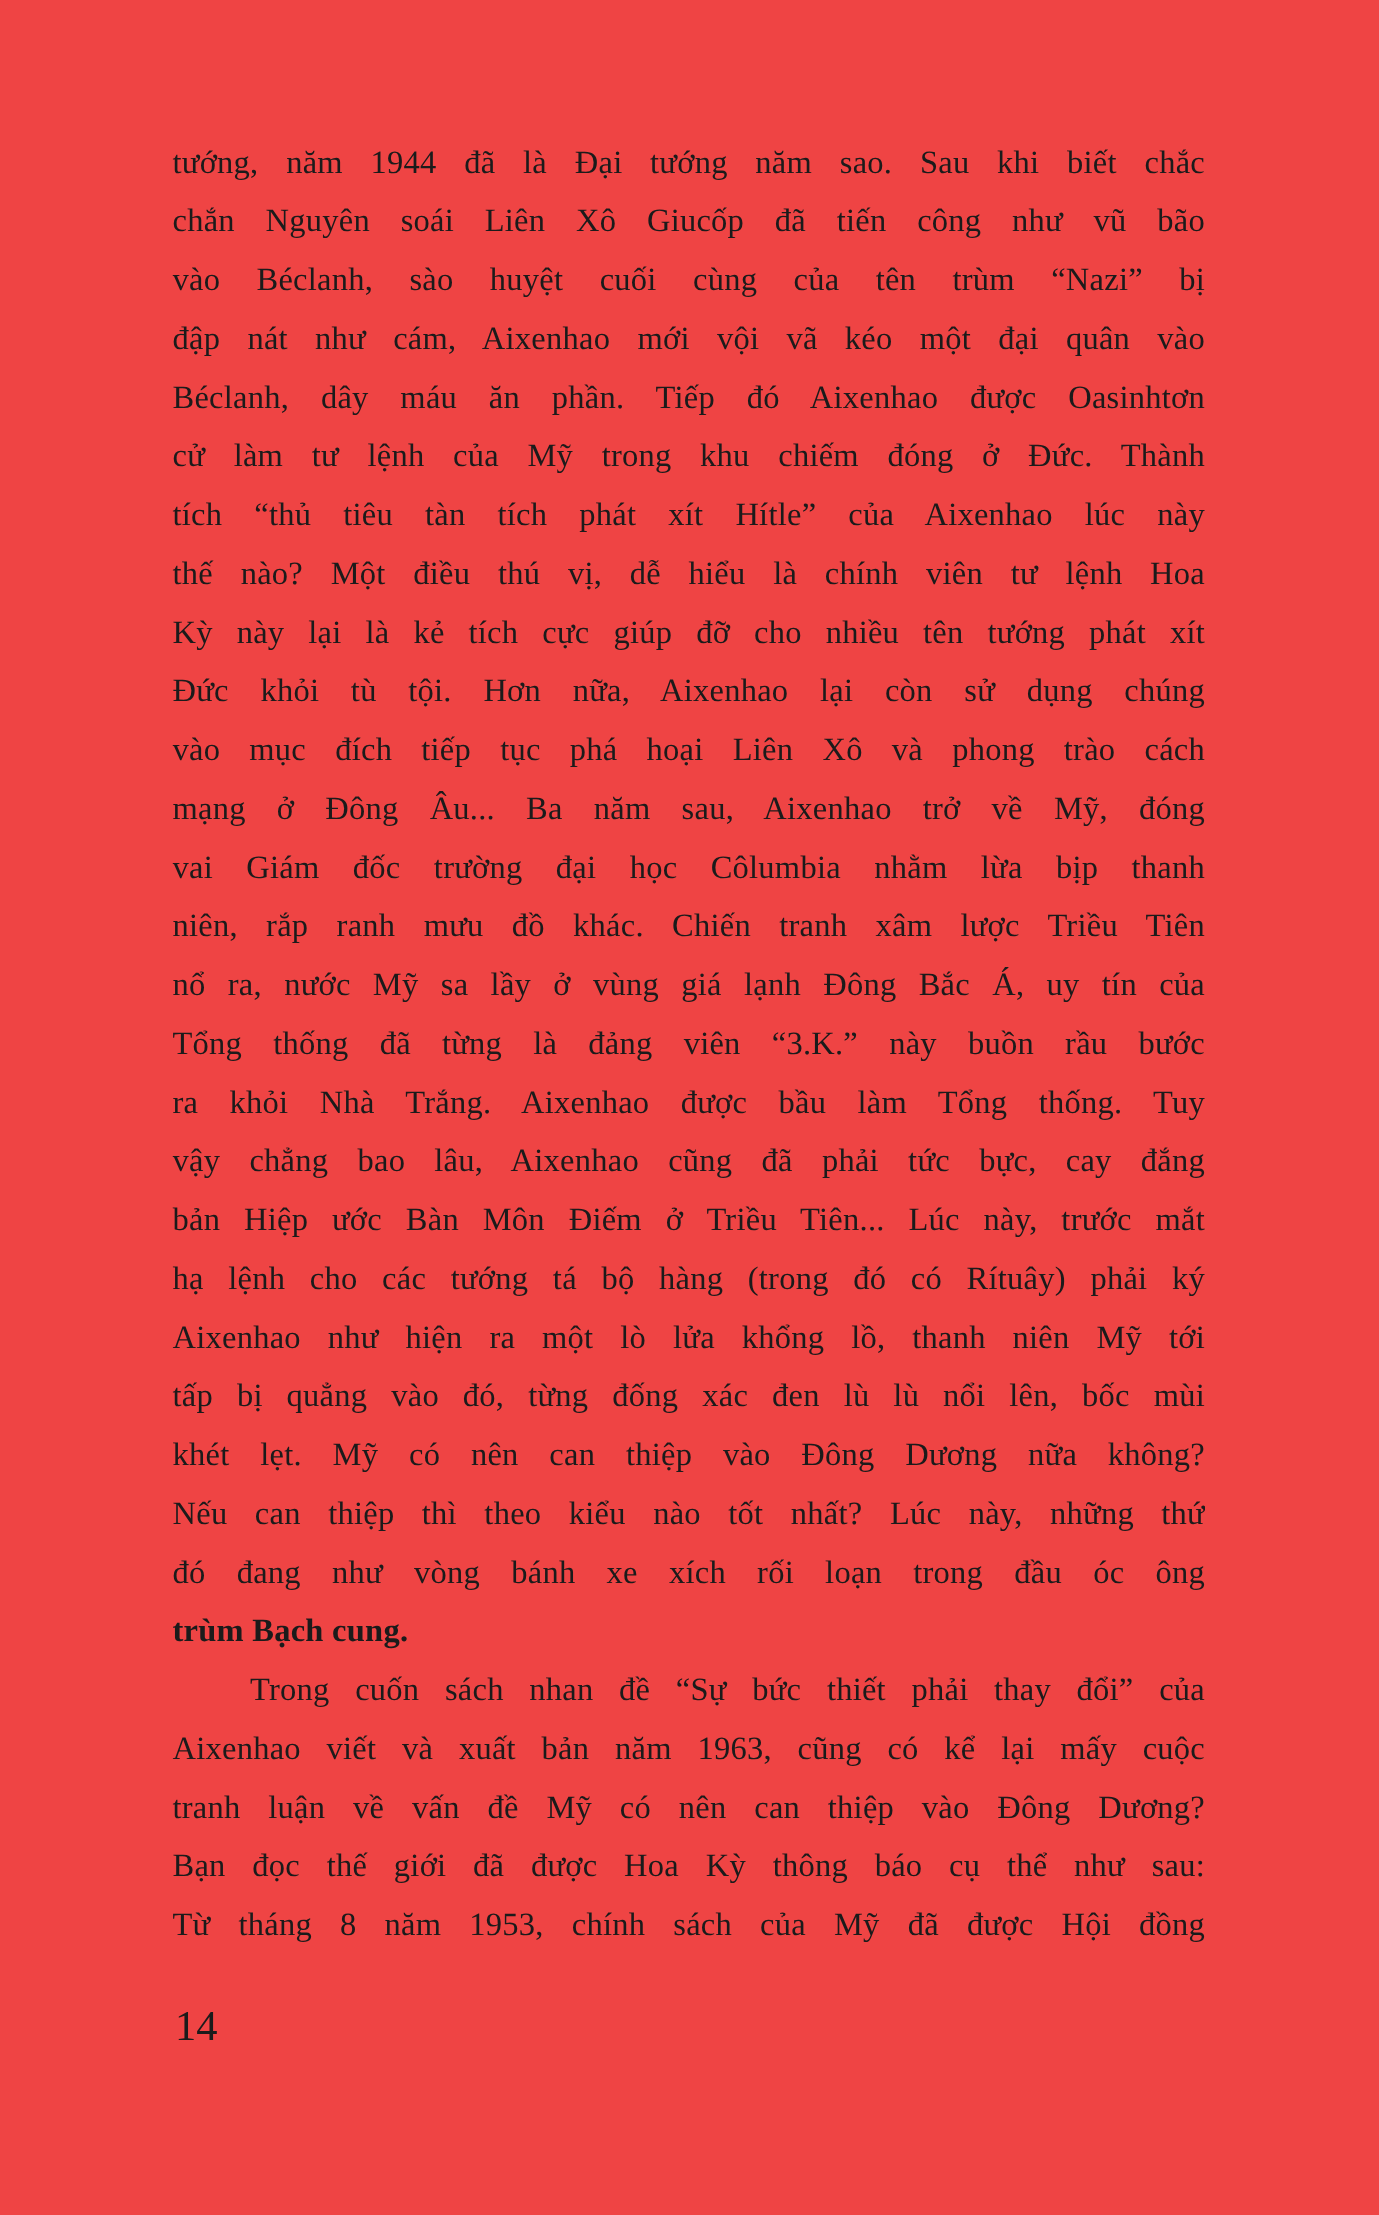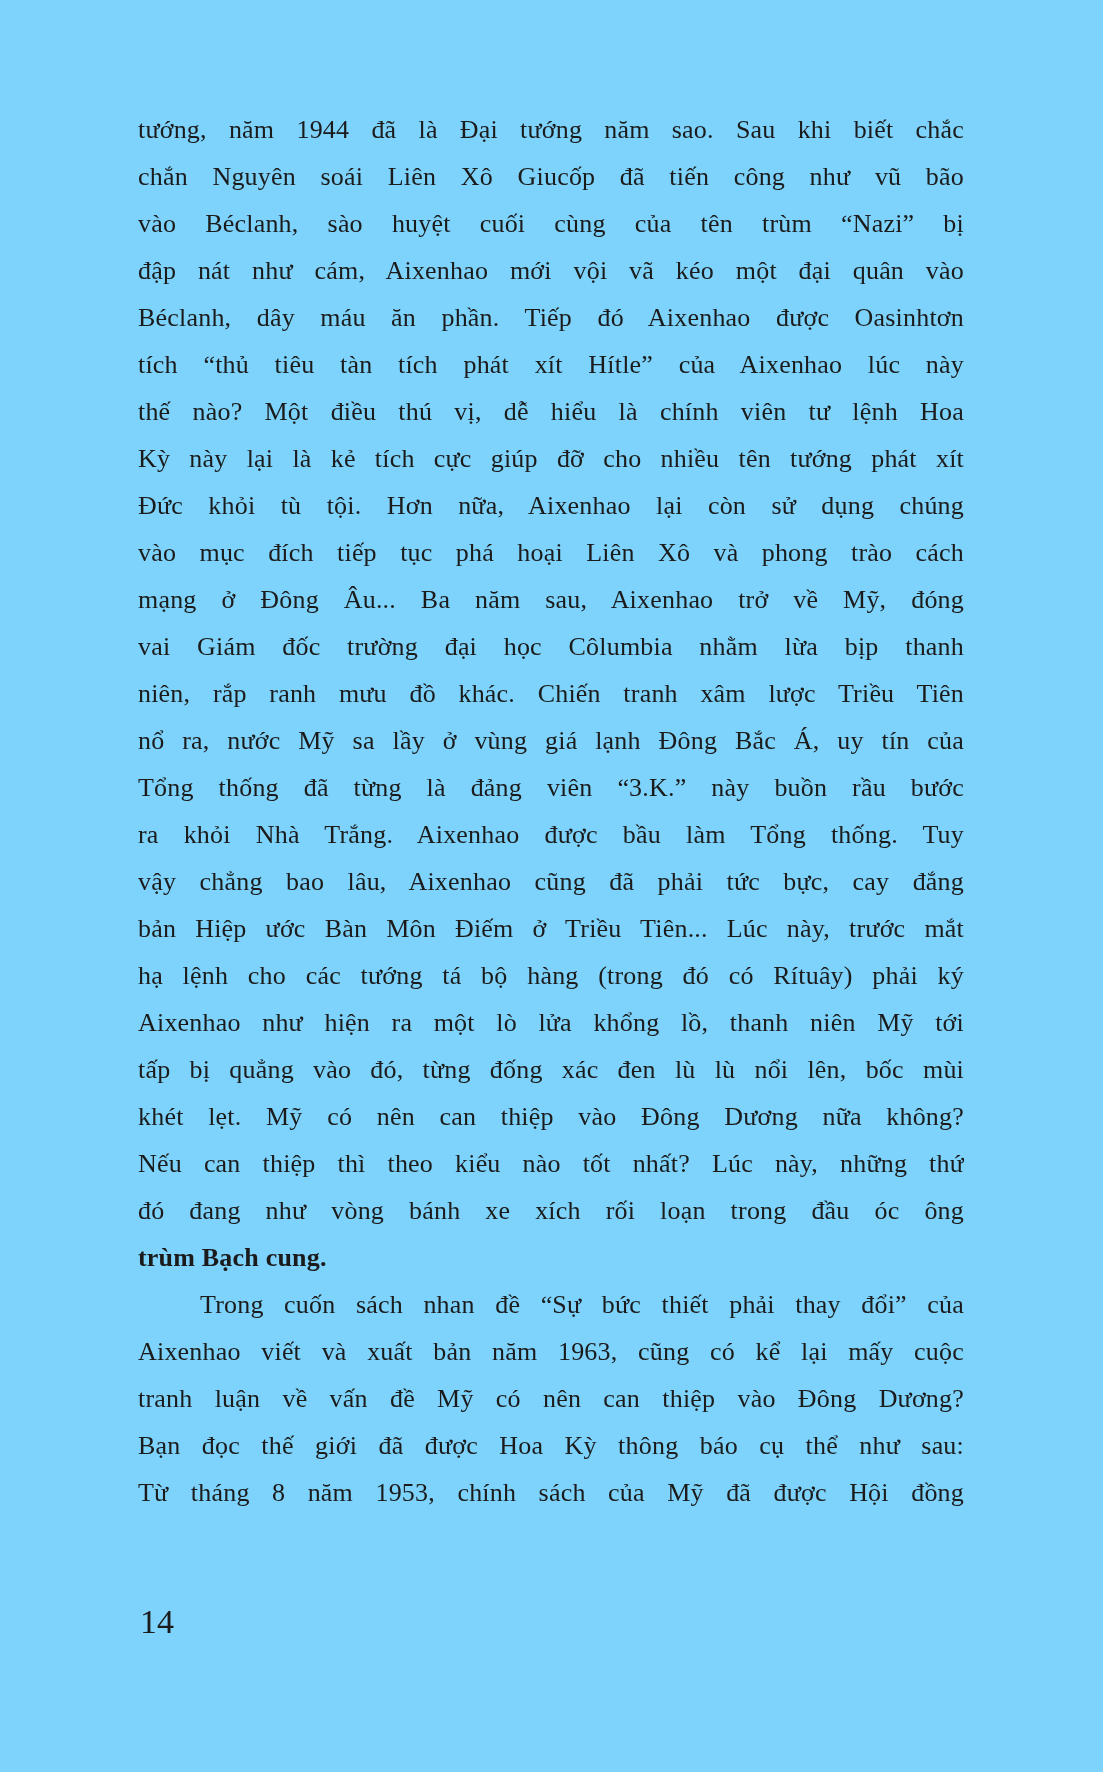--- a/index.html
+++ b/index.html
@@ -4,21 +4,21 @@
 <style>
   html, body {
     margin: 0;
     padding: 0;
     background: #ffffff;
   }
   .book-page {
     position: relative;
     width: 1103px;
     height: 1772px;
-    background: #7dd3fc;
+    background: #ef4444;
     overflow: hidden;
     font-family: "Liberation Serif", "DejaVu Serif", serif;
     color: #1b1b1b;
   }
   .text-block {
     position: absolute;
     left: 138px;
     top: 106px;
     width: 826px;
   }
@@ -52,20 +52,21 @@
 
 <div class="book-page">
   <div class="text-block">
 
     <div>
       <div class="line">tướng, năm 1944 đã là Đại tướng năm sao. Sau khi biết chắc</div>
       <div class="line">chắn Nguyên soái Liên Xô Giucốp đã tiến công như vũ bão</div>
       <div class="line">vào Béclanh, sào huyệt cuối cùng của tên trùm “Nazi” bị</div>
       <div class="line">đập nát như cám, Aixenhao mới vội vã kéo một đại quân vào</div>
       <div class="line">Béclanh, dây máu ăn phần. Tiếp đó Aixenhao được Oasinhtơn</div>
+      <div class="line">cử làm tư lệnh của Mỹ trong khu chiếm đóng ở Đức. Thành</div>
       <div class="line">tích “thủ tiêu tàn tích phát xít Hítle” của Aixenhao lúc này</div>
       <div class="line">thế nào? Một điều thú vị, dễ hiểu là chính viên tư lệnh Hoa</div>
       <div class="line">Kỳ này lại là kẻ tích cực giúp đỡ cho nhiều tên tướng phát xít</div>
       <div class="line">Đức khỏi tù tội. Hơn nữa, Aixenhao lại còn sử dụng chúng</div>
       <div class="line">vào mục đích tiếp tục phá hoại Liên Xô và phong trào cách</div>
       <div class="line">mạng ở Đông Âu... Ba năm sau, Aixenhao trở về Mỹ, đóng</div>
       <div class="line">vai Giám đốc trường đại học Côlumbia nhằm lừa bịp thanh</div>
       <div class="line">niên, rắp ranh mưu đồ khác. Chiến tranh xâm lược Triều Tiên</div>
       <div class="line">nổ ra, nước Mỹ sa lầy ở vùng giá lạnh Đông Bắc Á, uy tín của</div>
       <div class="line">Tổng thống đã từng là đảng viên “3.K.” này buồn rầu bước</div>

